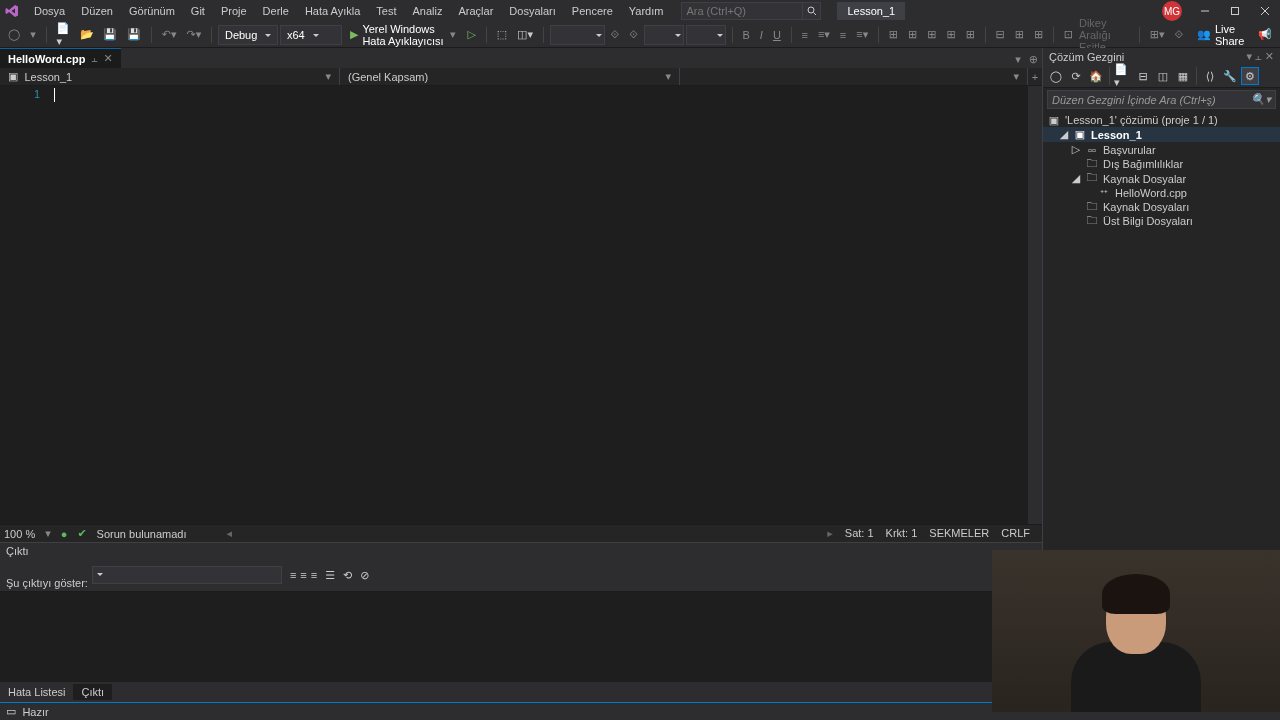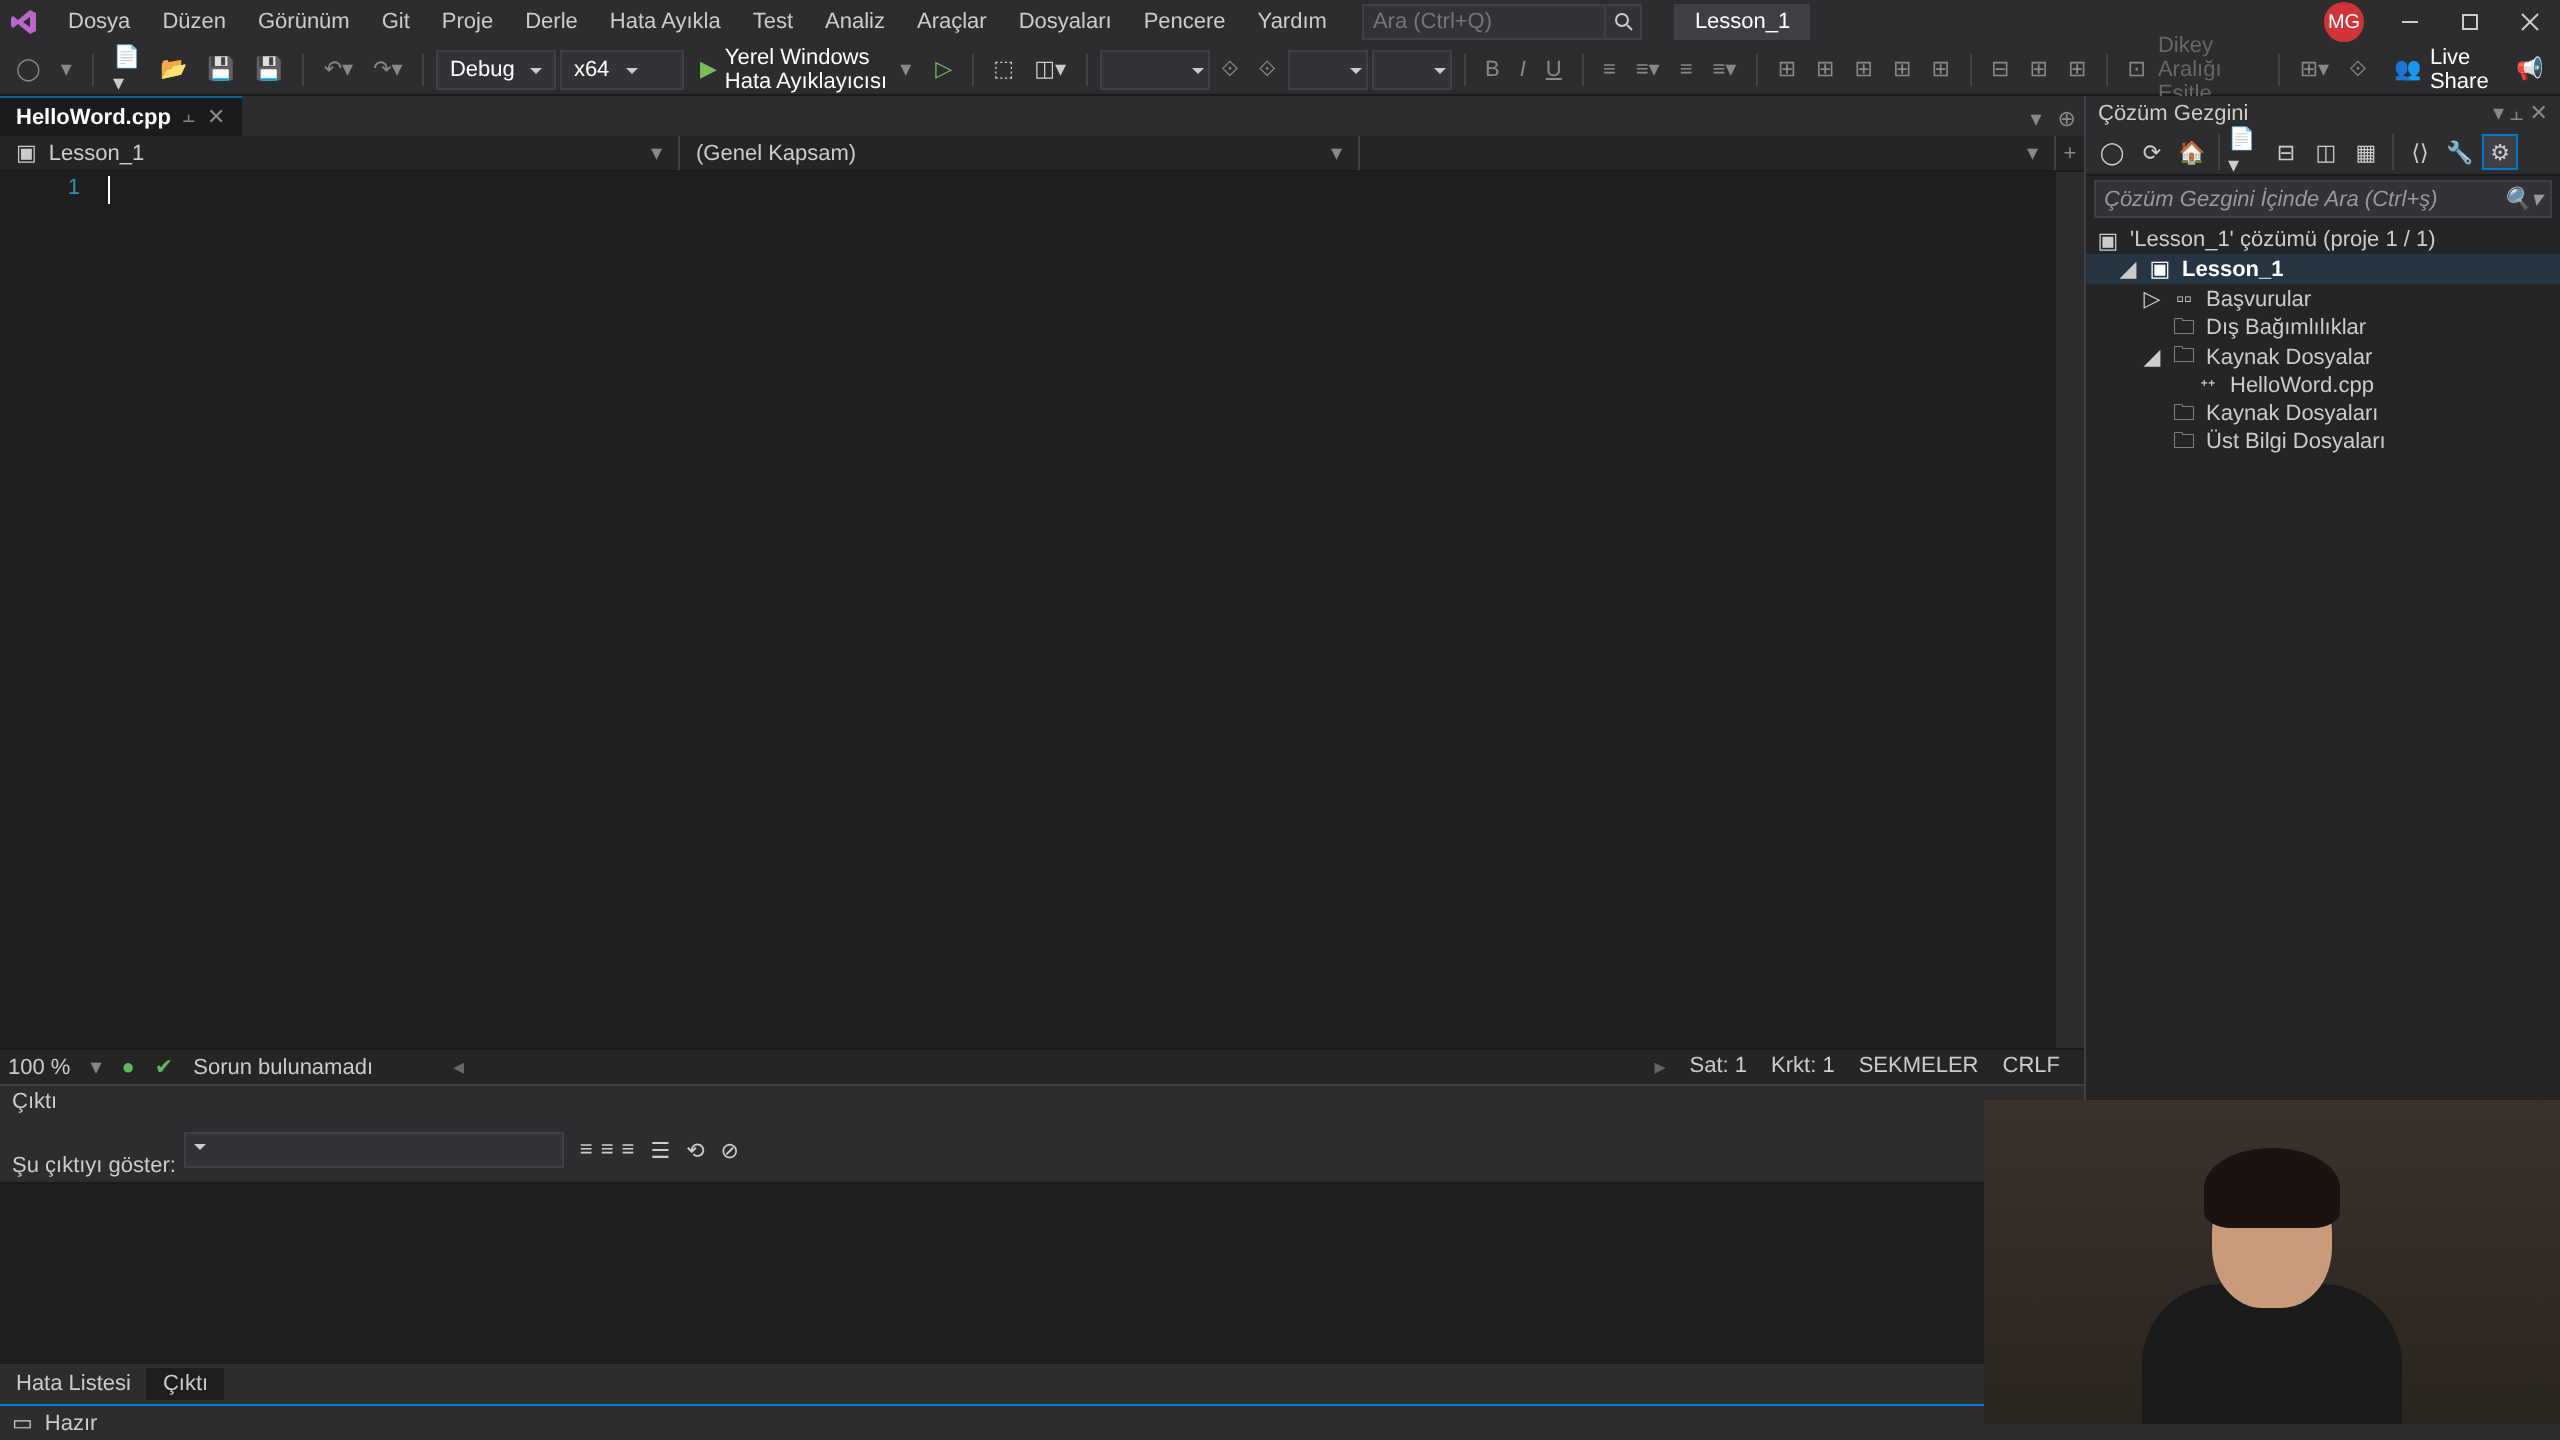--- a/index.html
+++ b/index.html
@@ -281,21 +281,21 @@
       <div class="ico">📄▾</div>
       <div class="ico">⊟</div>
       <div class="ico">◫</div>
       <div class="ico">▦</div>
       <div style="width:1px;background:#444;margin:0 2px"></div>
       <div class="ico">⟨⟩</div>
       <div class="ico">🔧</div>
       <div class="ico active">⚙</div>
     </div>
     <div class="side-search">
-      <span>Çözüm Gezgini İçinde Ara (Ctrl+ş)</span>
+      <span>Düzen Gezgini İçinde Ara (Ctrl+ş)</span>
       <span>🔍▾</span>
     </div>
     <div class="tree">
       <div class="tree-row depth0">
         <span class="ico">▣</span>
         <span>'Lesson_1' çözümü (proje 1 / 1)</span>
       </div>
       <div class="tree-row depth1 sel">
         <span class="expander">◢</span>
         <span class="ico">▣</span>

